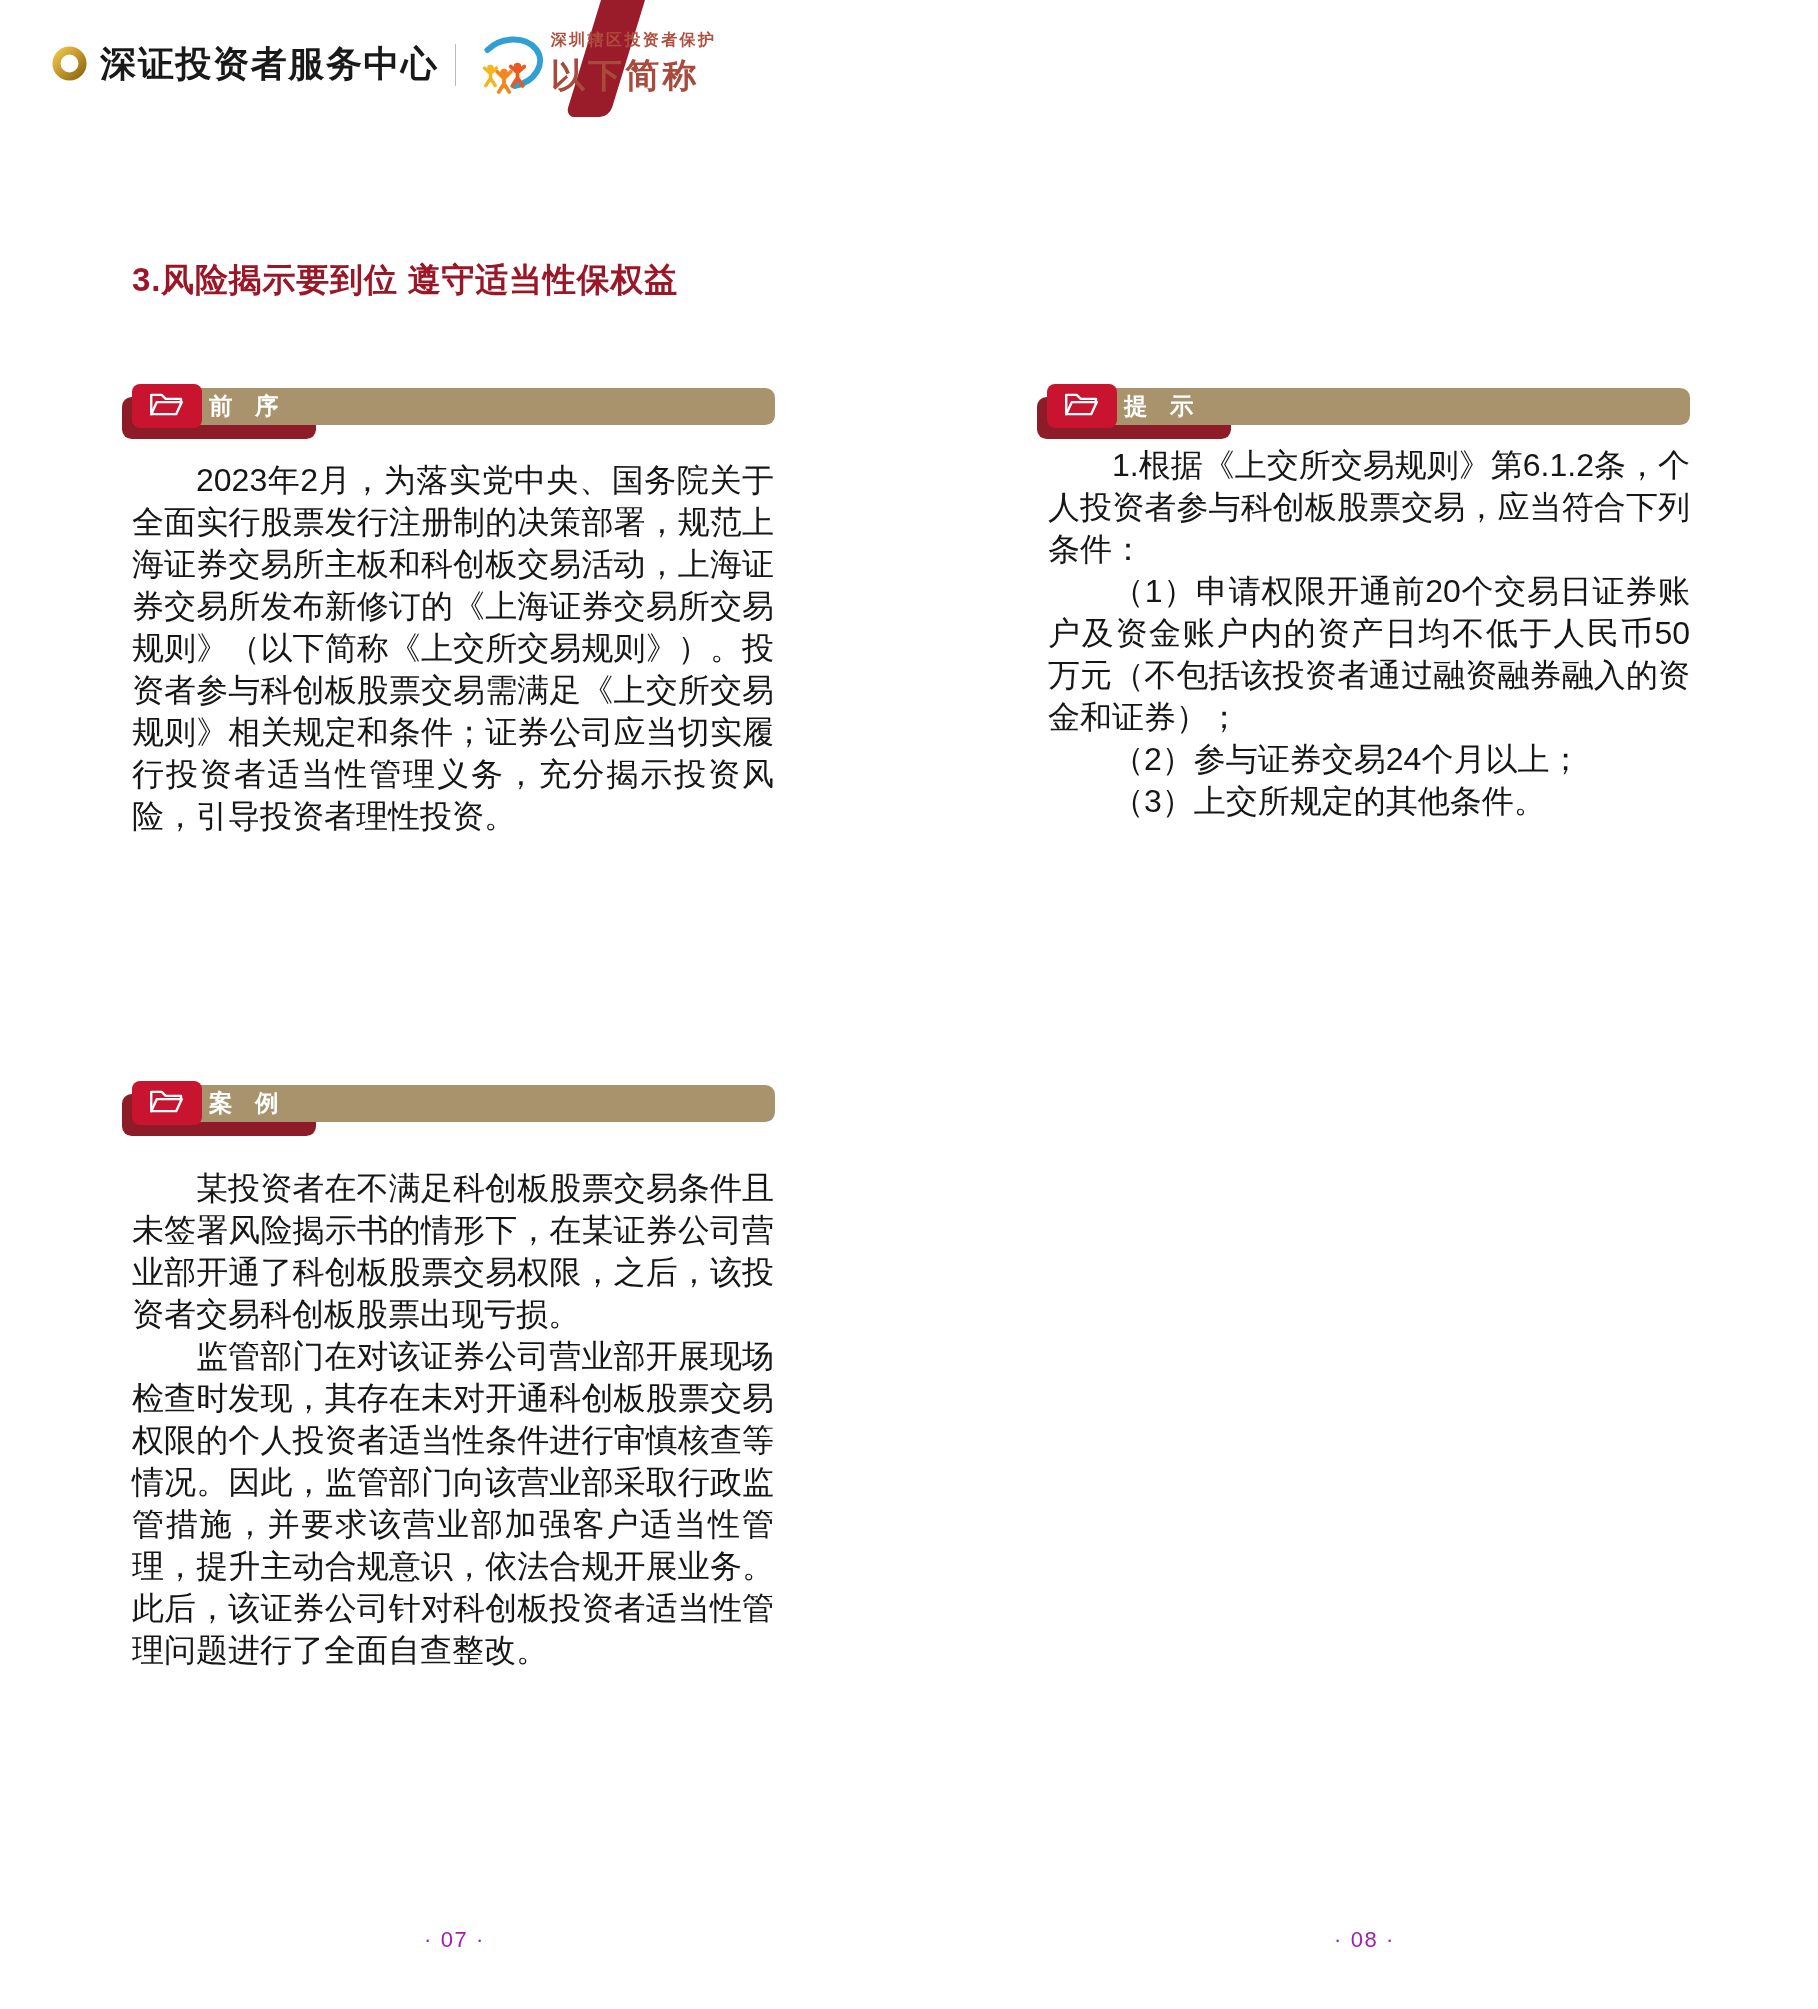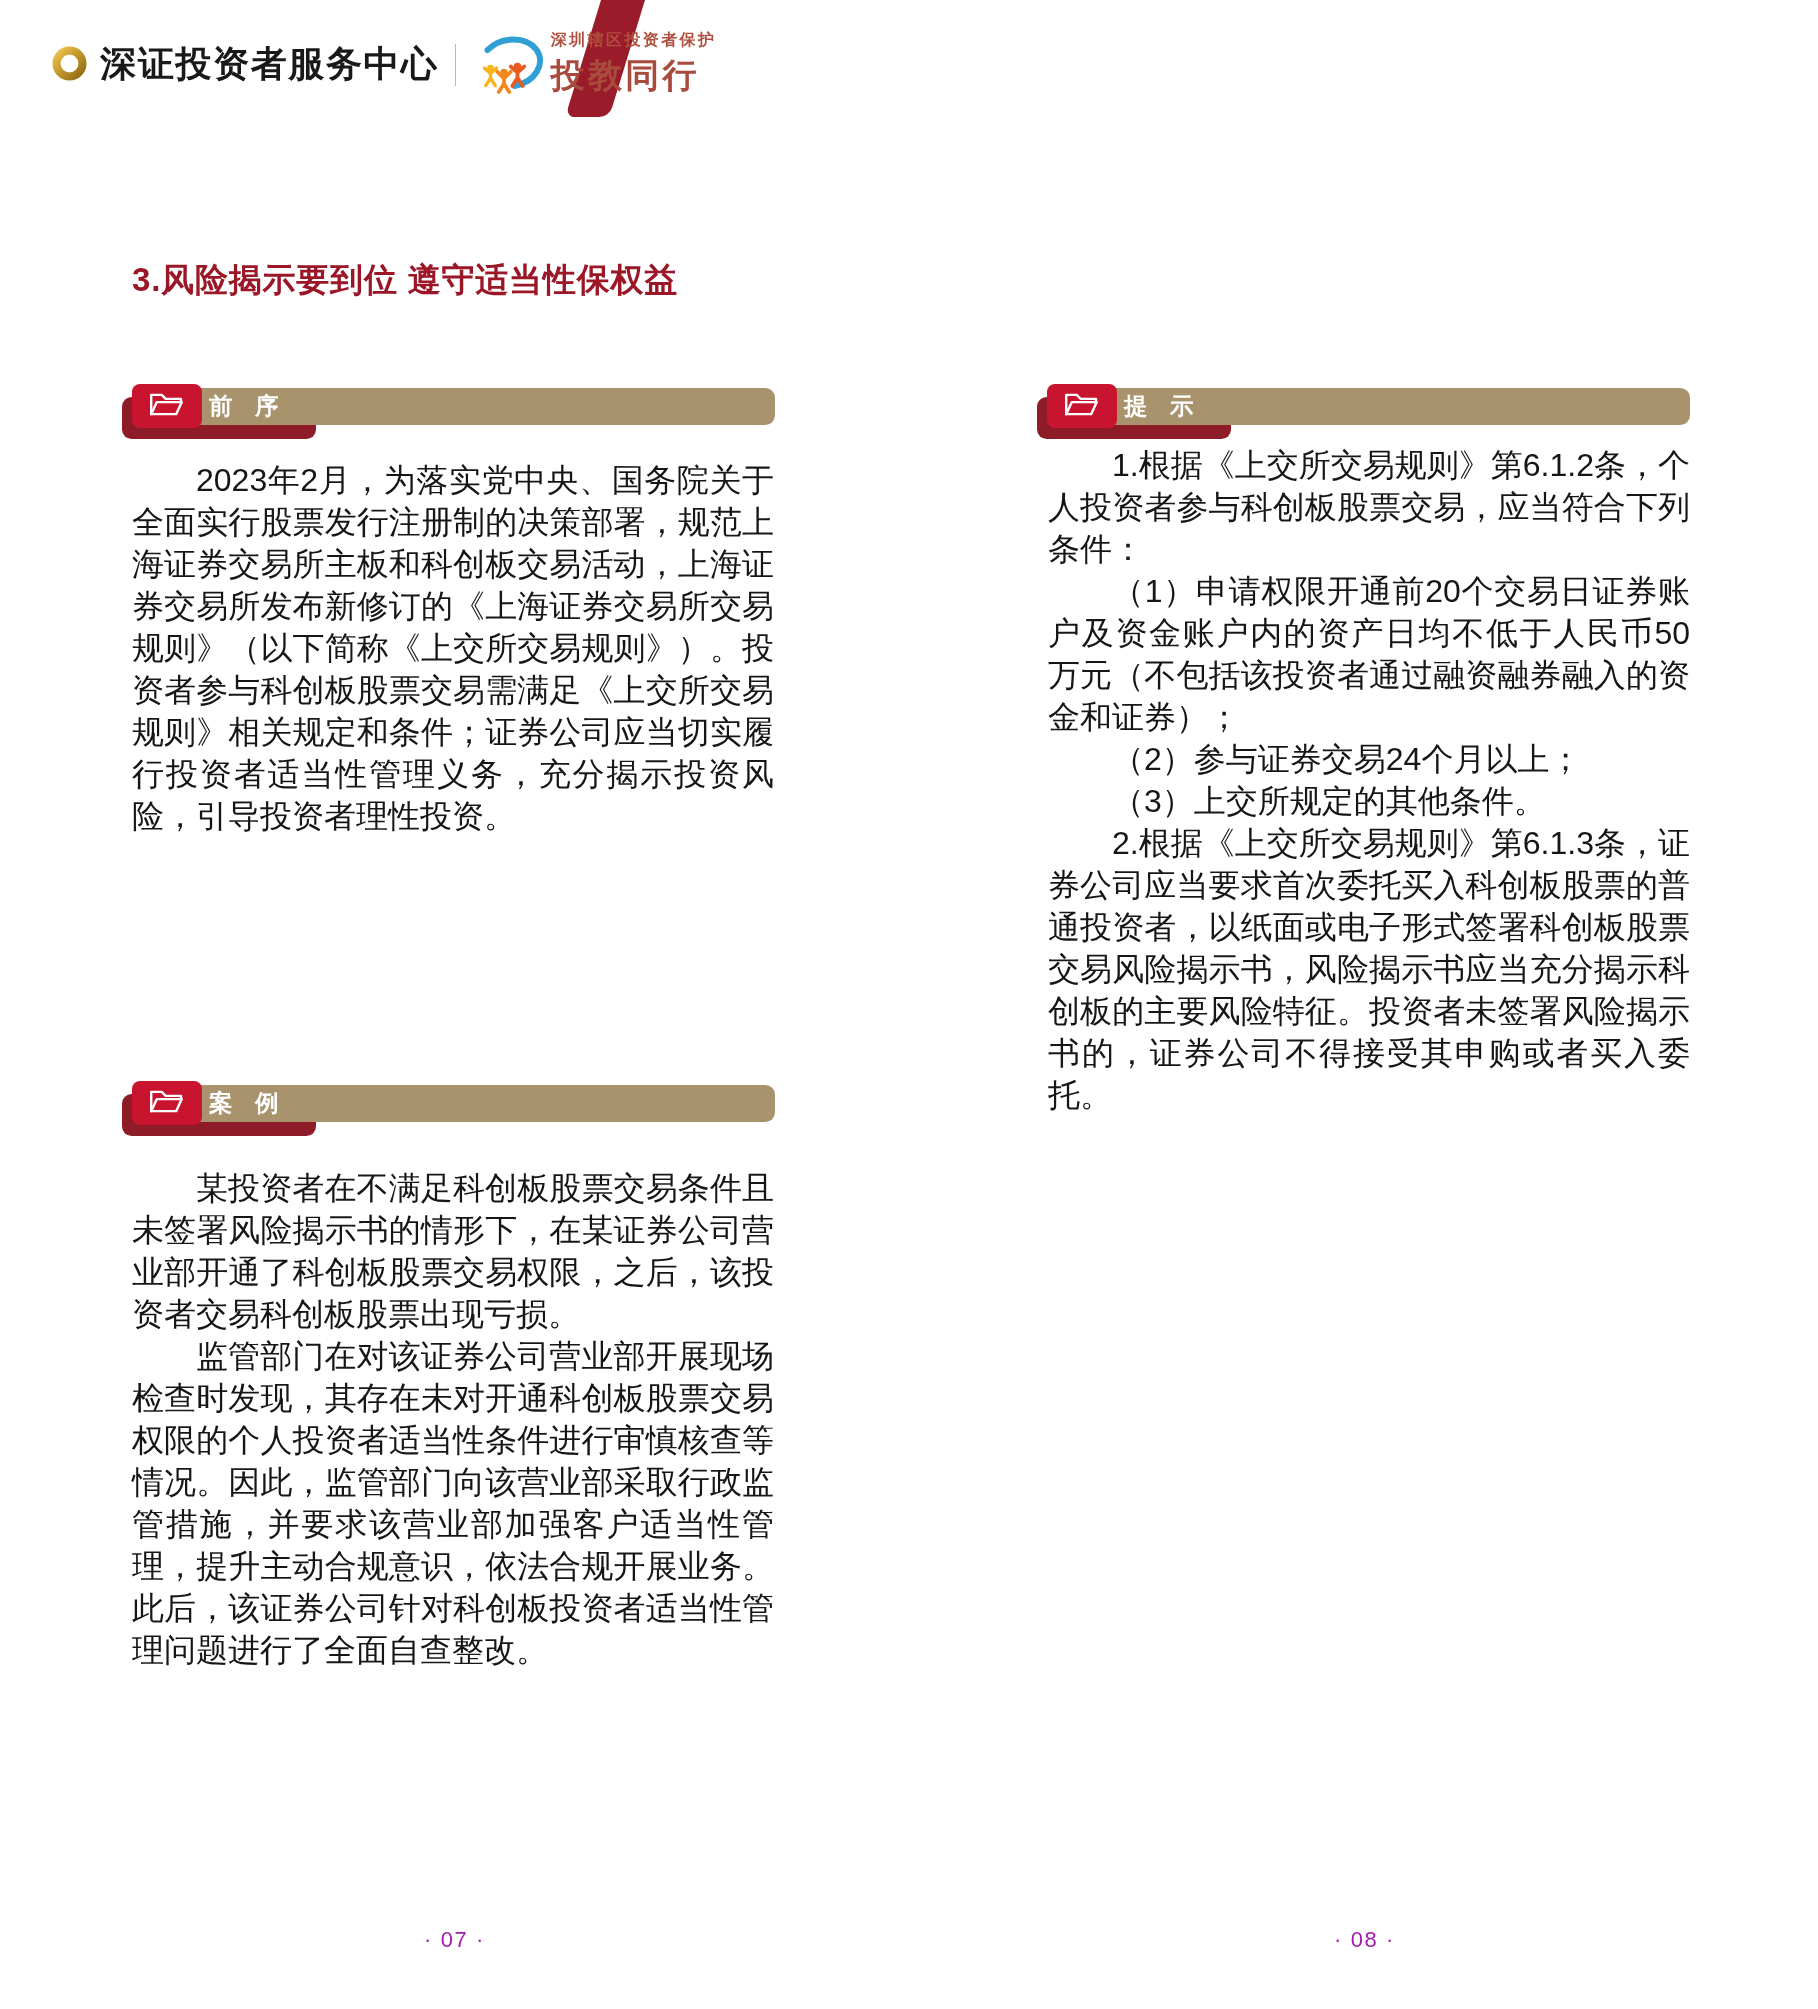--- a/index.html
+++ b/index.html
@@ -96,21 +96,21 @@
           </g>
           <g transform="translate(62,54)" stroke="#e85a20" stroke-width="5">
             <circle cx="0" cy="0" r="5" fill="#e85a20" stroke="none"></circle>
             <path d="M0 6 L0 15 M0 15 L-7 26 M0 15 L7 26 M0 8 L-9 0 M0 8 L9 0"></path>
           </g>
         </g>
       </svg>
     </span>
     <span class="brand-textblock">
       <span class="brand-tagline">深圳辖区投资者保护</span>
-      <span class="brand-logotext">投教同行</span>
+      <span class="brand-logotext">以下简称</span>
     </span>
   </div>
 
   <h1 class="page-title">3.风险揭示要到位 遵守适当性保权益</h1>
 
   <div class="sec" style="left:122px;top:381px;">
     <div class="sec-ribbon"></div>
     <div class="sec-bar">
       <span class="sec-label">前 序</span>
     </div>
@@ -161,20 +161,19 @@
         </svg>
       </span>
     </div>
   </div>
 
   <div class="textblock" style="left:1048px;top:444px;">
     <p>1.根据《上交所交易规则》第6.1.2条，个人投资者参与科创板股票交易，应当符合下列条件：</p>
     <p>（1）申请权限开通前20个交易日证券账户及资金账户内的资产日均不低于人民币50万元（不包括该投资者通过融资融券融入的资金和证券）；</p>
     <p>（2）参与证券交易24个月以上；</p>
     <p>（3）上交所规定的其他条件。</p>
-    <p>2.根据《上交所交易规则》第6.1.3条，证券公司应当要求首次委托买入科创板股票的普通投资者，以纸面或电子形式签署科创板股票交易风险揭示书，风险揭示书应当充分揭示科创板的主要风险特征。投资者未签署风险揭示书的，证券公司不得接受其申购或者买入委托。</p>
   </div>
 
   <div class="pn pn-left">· 07 ·</div>
   <div class="pn pn-right">· 08 ·</div>
 
 </div>
 
 
 </body></html>

